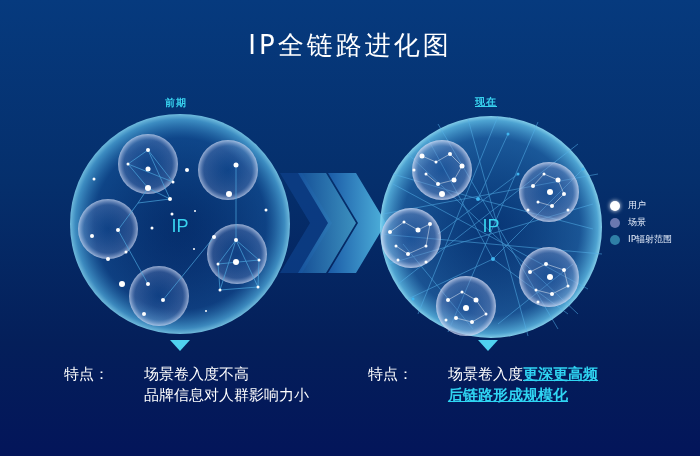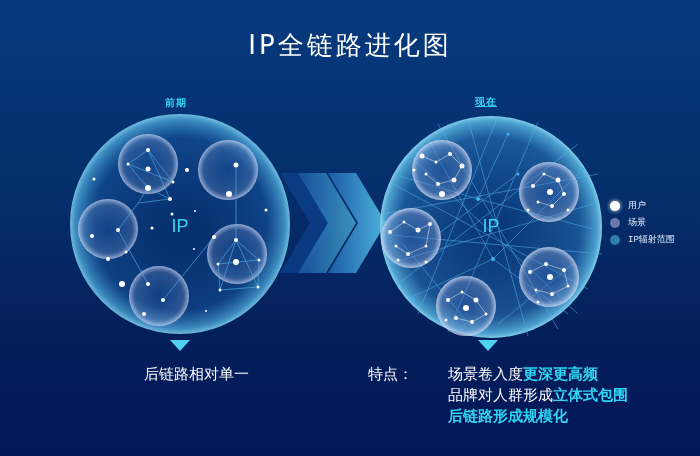--- a/index.html
+++ b/index.html
@@ -16,24 +16,24 @@
   .stage-label {
     position:absolute; font-size:10px; font-weight:bold; color:#39d4f0; letter-spacing:1px;
   }
   .sphere { position:absolute; }
   .arrow-wrap { position:absolute; left:270px; top:168px; width:120px; height:110px; }
   .pointer { position:absolute; width:0; height:0; border-left:10px solid transparent; border-right:10px solid transparent; border-top:11px solid #4fd2f0; }
   .features {
     position:absolute; font-size:15px; line-height:21px; color:#ffffff; white-space:nowrap;
   }
   .features .row { display:block; }
-  .features .hl { color:#2fd4f2; font-weight:bold; }
+  .features .hl { color:#2fd4f2; font-weight:bold;text-decoration:underline; }
   .features .lead { display:inline-block; width:80px; }
   .features .indent { padding-left:80px; }
-  .legend { position:absolute; left:610px; top:197px; font-size:9px; color:#e6eefc;font-family:Liberation Mono, monospace; }
+  .legend { position:absolute; left:610px; top:197px; font-size:9px; color:#e6eefc; }
   .legend .item { display:flex; align-items:center; height:17px; }
   .legend .dot { width:10px; height:10px; border-radius:50%; margin-right:8px; }
 </style>
 </head>
 <body>
 
 <div class="title">IP全链路进化图</div>
 
 <div class="stage-label" style="left:165px;top:96px;">前期</div>
 
@@ -114,21 +114,22 @@
     <circle cx="26" cy="67" r="1.5"></circle>
       <circle cx="138" cy="199" r="1"></circle>
       <circle cx="127" cy="99" r="1"></circle>
   </g>
   <text x="112" y="120" text-anchor="middle" font-size="18" fill="#39d4f0" font-family="Liberation Sans, sans-serif">IP</text>
 </svg>
 
 <div class="pointer" style="left:170px;top:340px;"></div>
 
 <div class="features" style="left:64px;top:364px;">
-  <span class="row indent"><span>后链路相对单一</span></span>
+  <span class="row"><span class="lead">特点：</span><span>场景卷入度不高</span></span>
+  <span class="row indent"><span>品牌信息对人群影响力小</span></span>
 </div>
 
 <svg class="arrow-wrap" viewBox="0 0 120 110" width="120" height="110">
   <defs>
     <linearGradient id="chev" x1="0" y1="0" x2="1" y2="0">
       <stop offset="0%" stop-color="#1a5aa6"></stop>
       <stop offset="100%" stop-color="#4fb3dc"></stop>
     </linearGradient>
   </defs>
   <polygon points="10,5 32,5 62,55 32,105 10,105 40,55" fill="#0d3f87" opacity="0.8"></polygon>
@@ -243,21 +244,20 @@
       <circle cx="205" cy="55" r="1.5"></circle>
       <circle cx="130" cy="20" r="1.5"></circle>
   </g>
   <text x="113" y="118" text-anchor="middle" font-size="18" fill="#39d4f0" font-family="Liberation Sans, sans-serif">IP</text>
 </svg>
 
 <div class="pointer" style="left:478px;top:340px;"></div>
 
 <div class="features" style="left:368px;top:364px;">
   <span class="row"><span class="lead">特点：</span><span>场景卷入度</span><span class="hl">更深更高频</span></span>
-  <span class="row indent"><span>品牌对人群形成</span><span class="hl">立体式包围</span></span>
   <span class="row indent"><span class="hl">后链路形成规模化</span></span>
 </div>
 
 <div class="legend">
   <div class="item">
     <span class="dot" style="background:#ffffff;box-shadow:0 0 4px #ffffff;"></span>
     <span>用户</span>
   </div>
   <div class="item">
     <span class="dot" style="background:#6a78b0;"></span>

